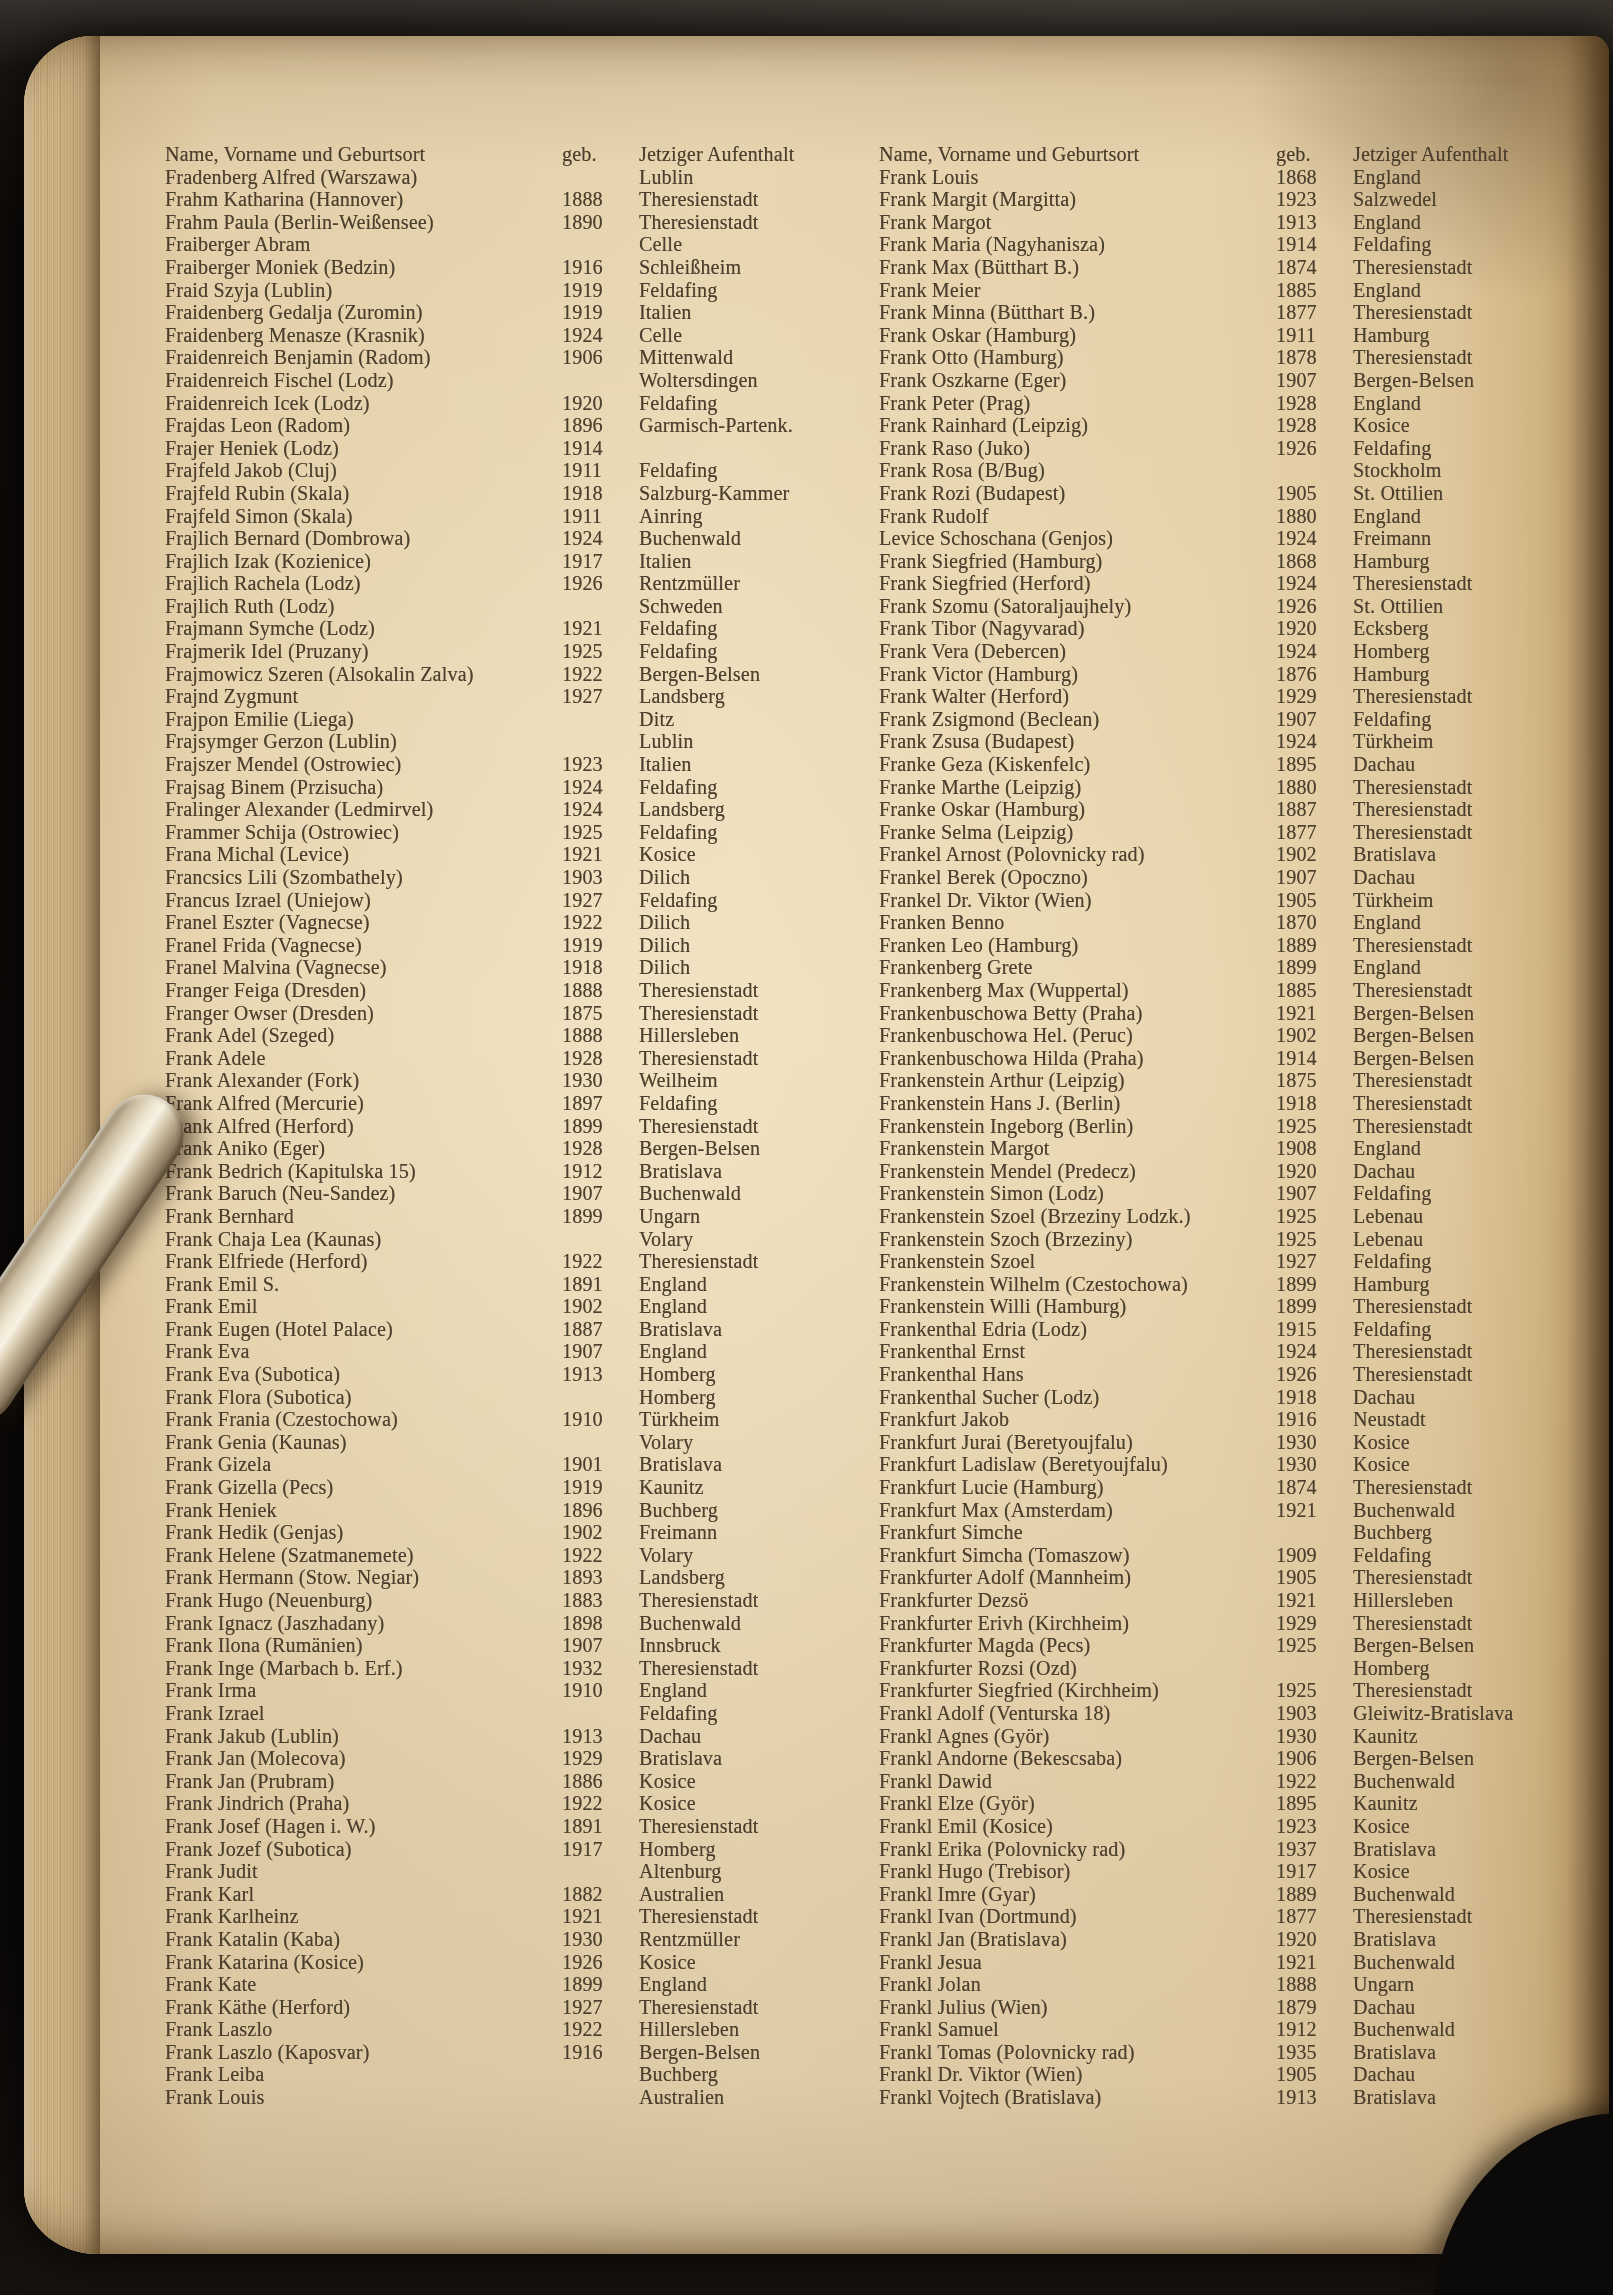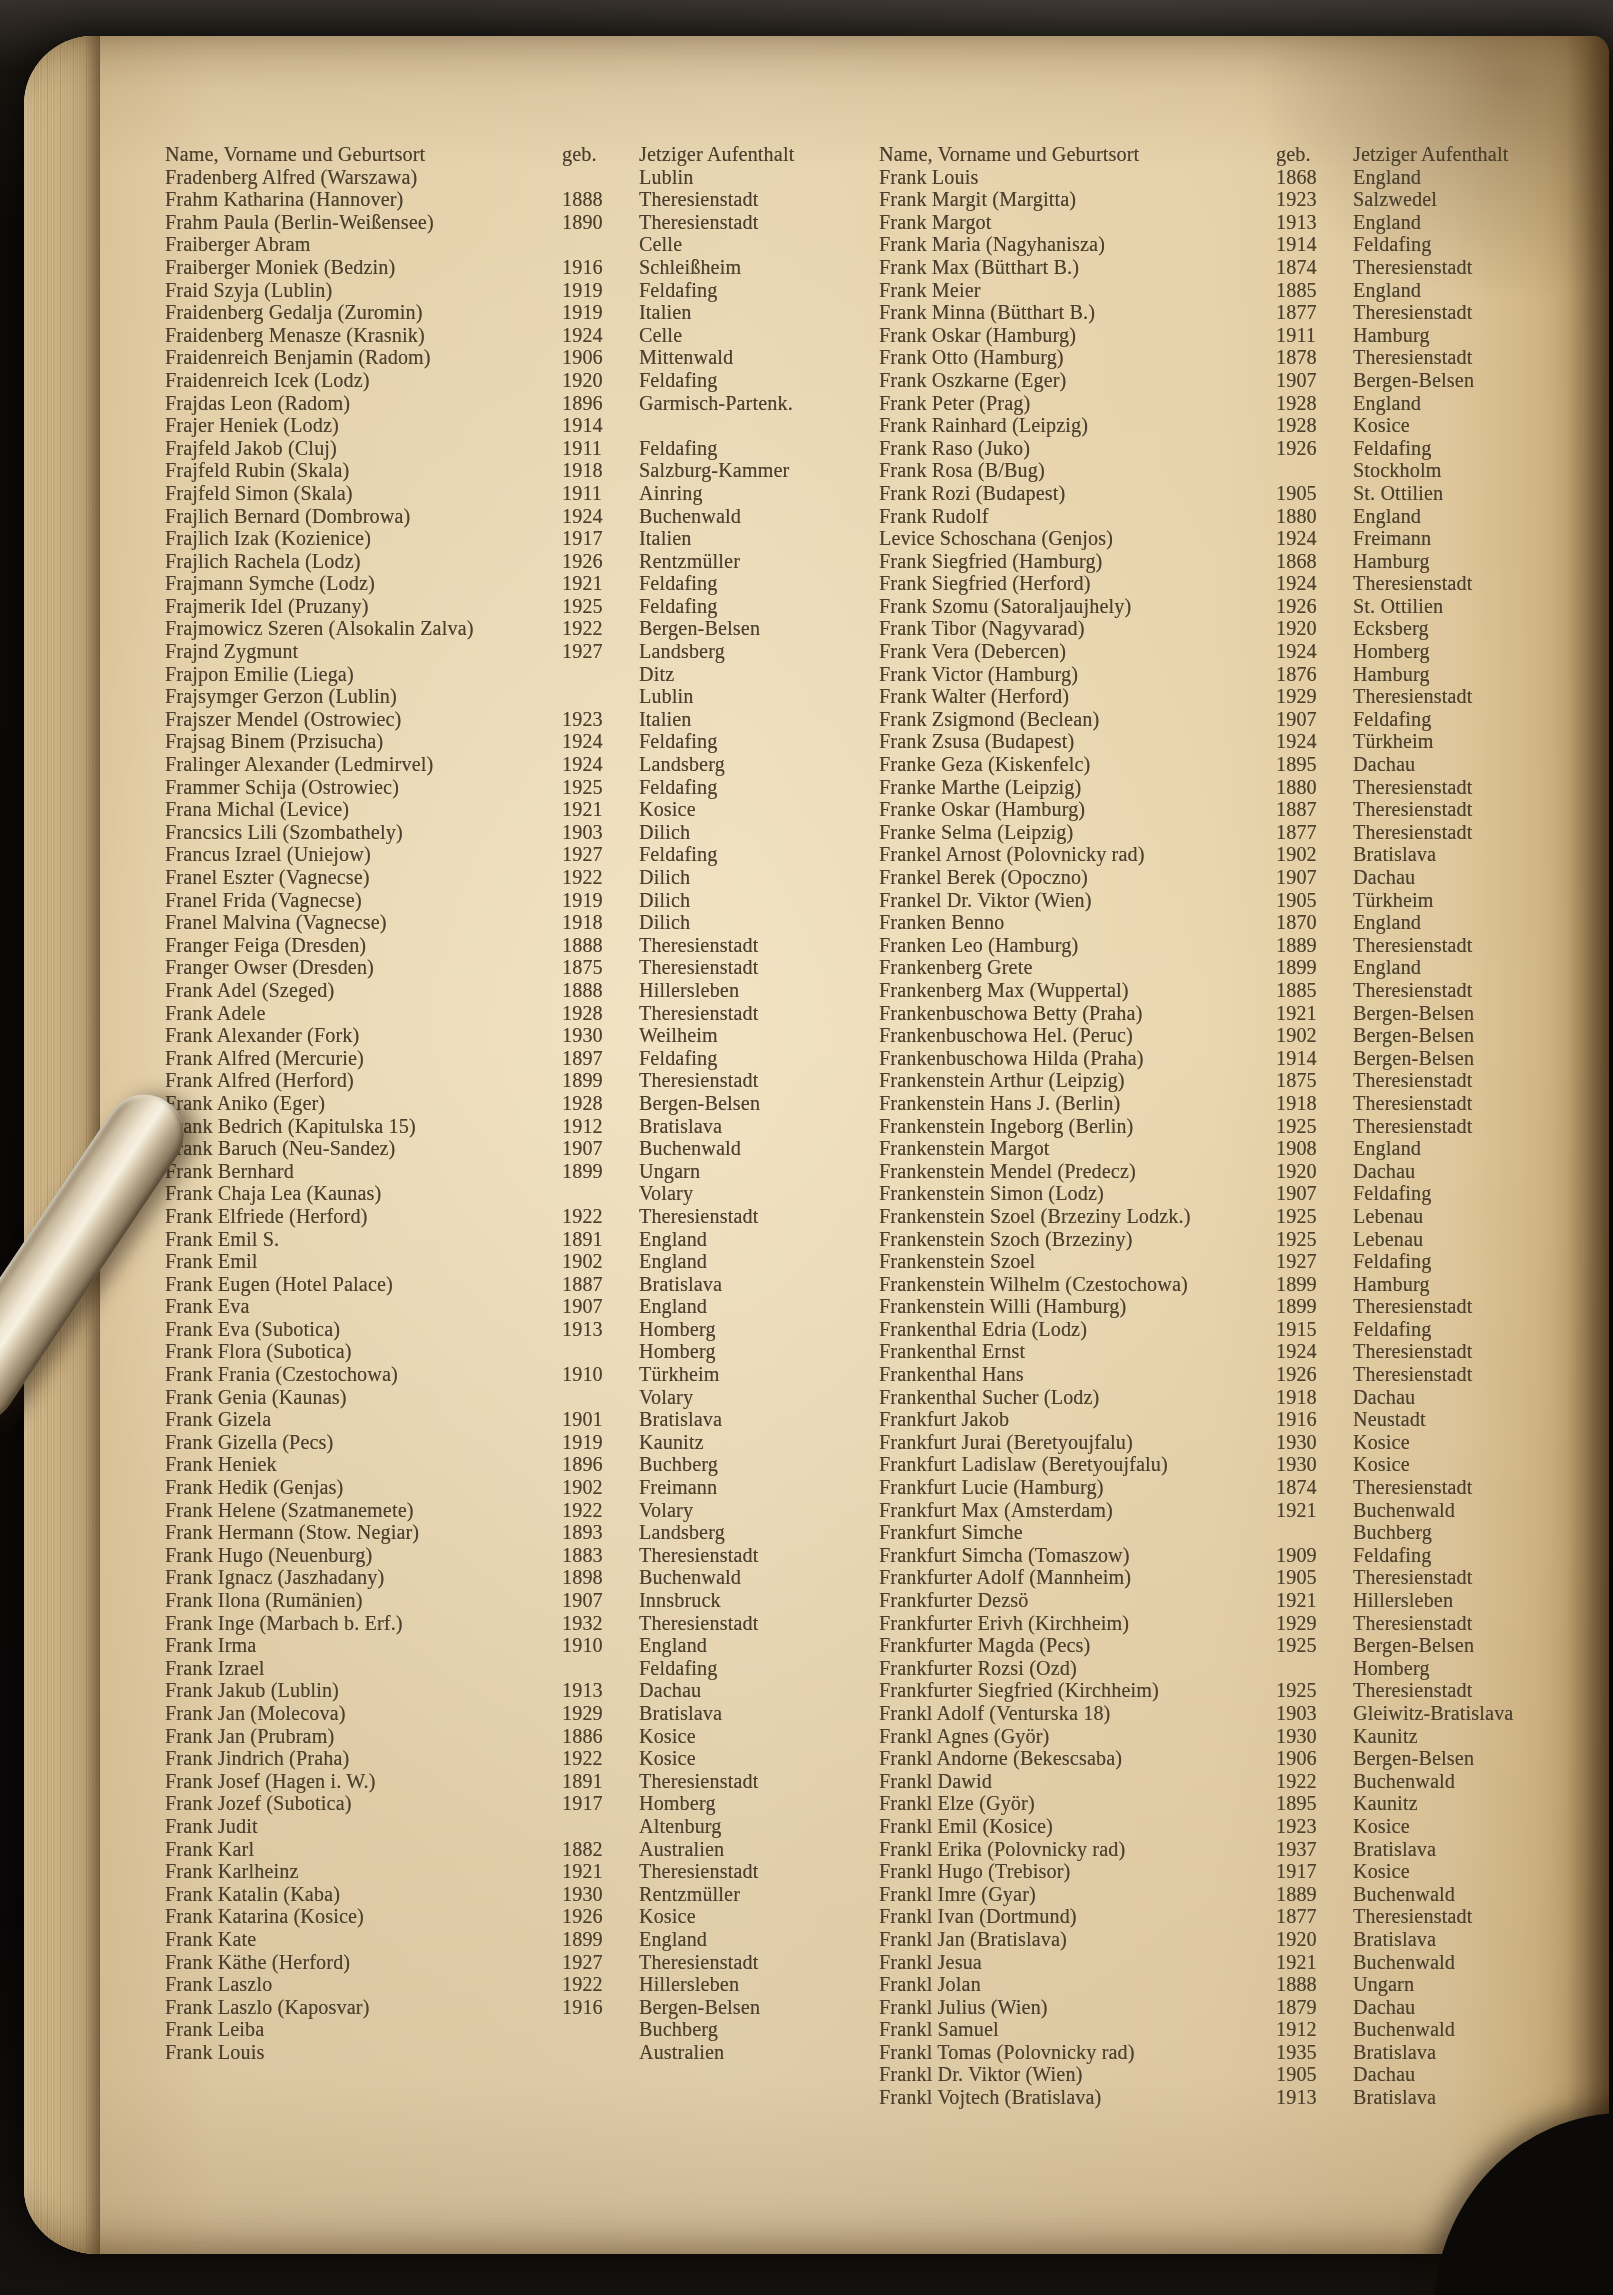--- a/index.html
+++ b/index.html
@@ -115,20 +115,25 @@
           <span class="cell c-name">Fraidenberg Menasze (Krasnik)</span>
           <span class="cell c-geb">1924</span>
           <span class="cell c-ort">Celle</span>
         </div>
         <div class="row">
           <span class="cell c-name">Fraidenreich Benjamin (Radom)</span>
           <span class="cell c-geb">1906</span>
           <span class="cell c-ort">Mittenwald</span>
         </div>
         <div class="row">
+          <span class="cell c-name">Fraidenreich Fischel (Lodz)</span>
+          <span class="cell c-geb"></span>
+          <span class="cell c-ort">Woltersdingen</span>
+        </div>
+        <div class="row">
           <span class="cell c-name">Fraidenreich Icek (Lodz)</span>
           <span class="cell c-geb">1920</span>
           <span class="cell c-ort">Feldafing</span>
         </div>
         <div class="row">
           <span class="cell c-name">Frajdas Leon (Radom)</span>
           <span class="cell c-geb">1896</span>
           <span class="cell c-ort">Garmisch-Partenk.</span>
         </div>
         <div class="row">
@@ -158,20 +163,25 @@
         </div>
         <div class="row">
           <span class="cell c-name">Frajlich Izak (Kozienice)</span>
           <span class="cell c-geb">1917</span>
           <span class="cell c-ort">Italien</span>
         </div>
         <div class="row">
           <span class="cell c-name">Frajlich Rachela (Lodz)</span>
           <span class="cell c-geb">1926</span>
           <span class="cell c-ort">Rentzmüller</span>
+        </div>
+        <div class="row">
+          <span class="cell c-name">Frajlich Ruth (Lodz)</span>
+          <span class="cell c-geb"></span>
+          <span class="cell c-ort">Schweden</span>
         </div>
         <div class="row">
           <span class="cell c-name">Frajmann Symche (Lodz)</span>
           <span class="cell c-geb">1921</span>
           <span class="cell c-ort">Feldafing</span>
         </div>
         <div class="row">
           <span class="cell c-name">Frajmerik Idel (Pruzany)</span>
           <span class="cell c-geb">1925</span>
           <span class="cell c-ort">Feldafing</span>

